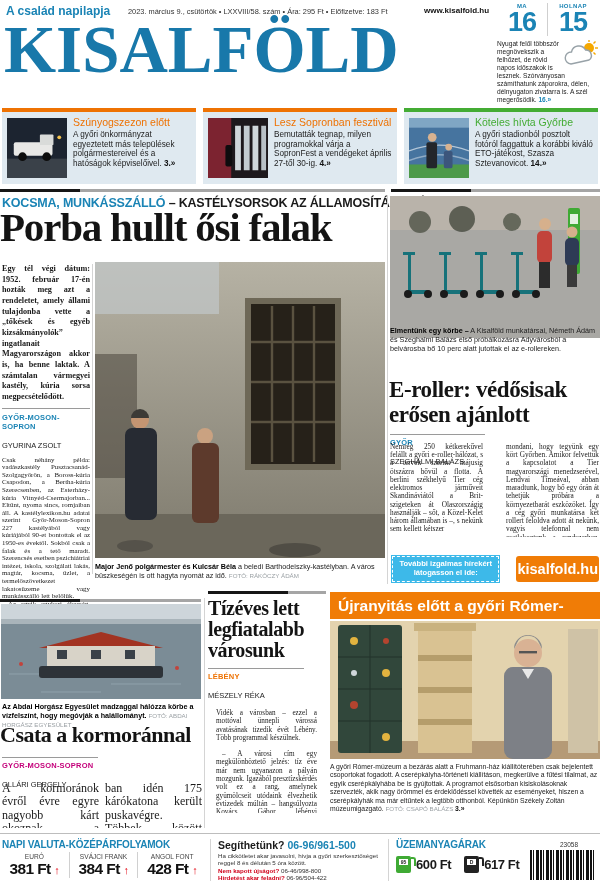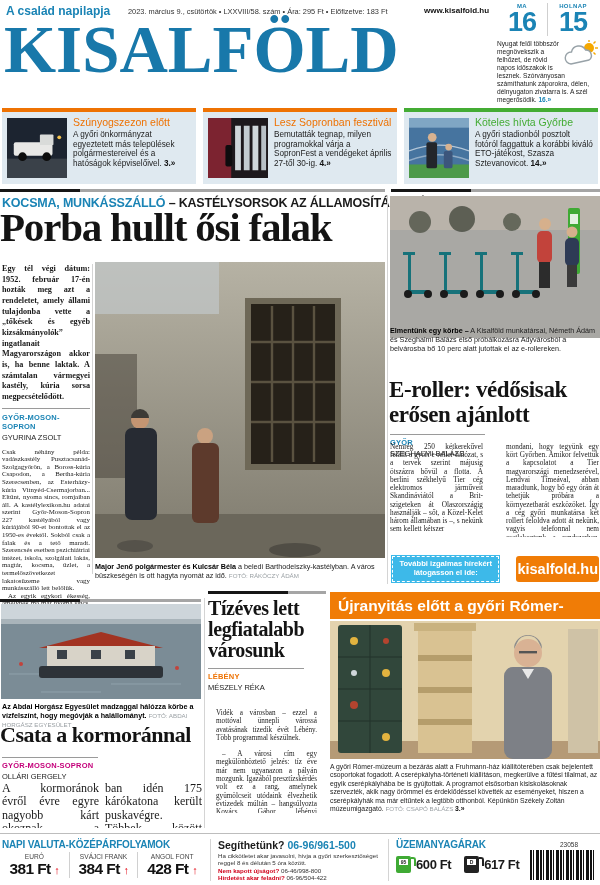--- a/index.html
+++ b/index.html
@@ -42,21 +42,21 @@
   .vsep{width:1px;background:#d4d4d4}
   
   .kicker{left:2px;top:196px;font-size:12.5px;font-weight:bold;letter-spacing:-.2px}
   .kicker .hl{color:#1b84b5}
   .headline1{left:0px;top:207px;width:396px;font-size:41px;line-height:1;font-weight:bold;
              color:#141414;letter-spacing:-1.2px}
   .mainleft{left:2px;top:264px;width:88px}
   .lead{font-size:8.2px;line-height:1.3;font-weight:bold}
   .loc{font-size:7.5px;font-weight:bold;color:#1b84b5;letter-spacing:.2px}
   .loc.mag{color:#c4007a}.loc.org{color:#ee7203}
-  .byline{font-size:7.5px;color:#222;margin-top:2px}
+  .byline{font-size:7.5px;color:#222;margin-top:10px}
   .bodytx{font-size:6.9px;line-height:1.1}
   .mainbody{margin-top:6px;height:182px;overflow:hidden}
   .mainbody p{margin:0}
   .mainbody p+p{text-indent:6px}
   .photo{background:#ddd}
   .cap{font-size:7.2px;line-height:1.25;color:#222}
   .cap b{color:#000}
   .credit{color:#9aa0a4;font-size:6.2px}
   
   .er-cap{left:390px;top:326px;width:209px}

